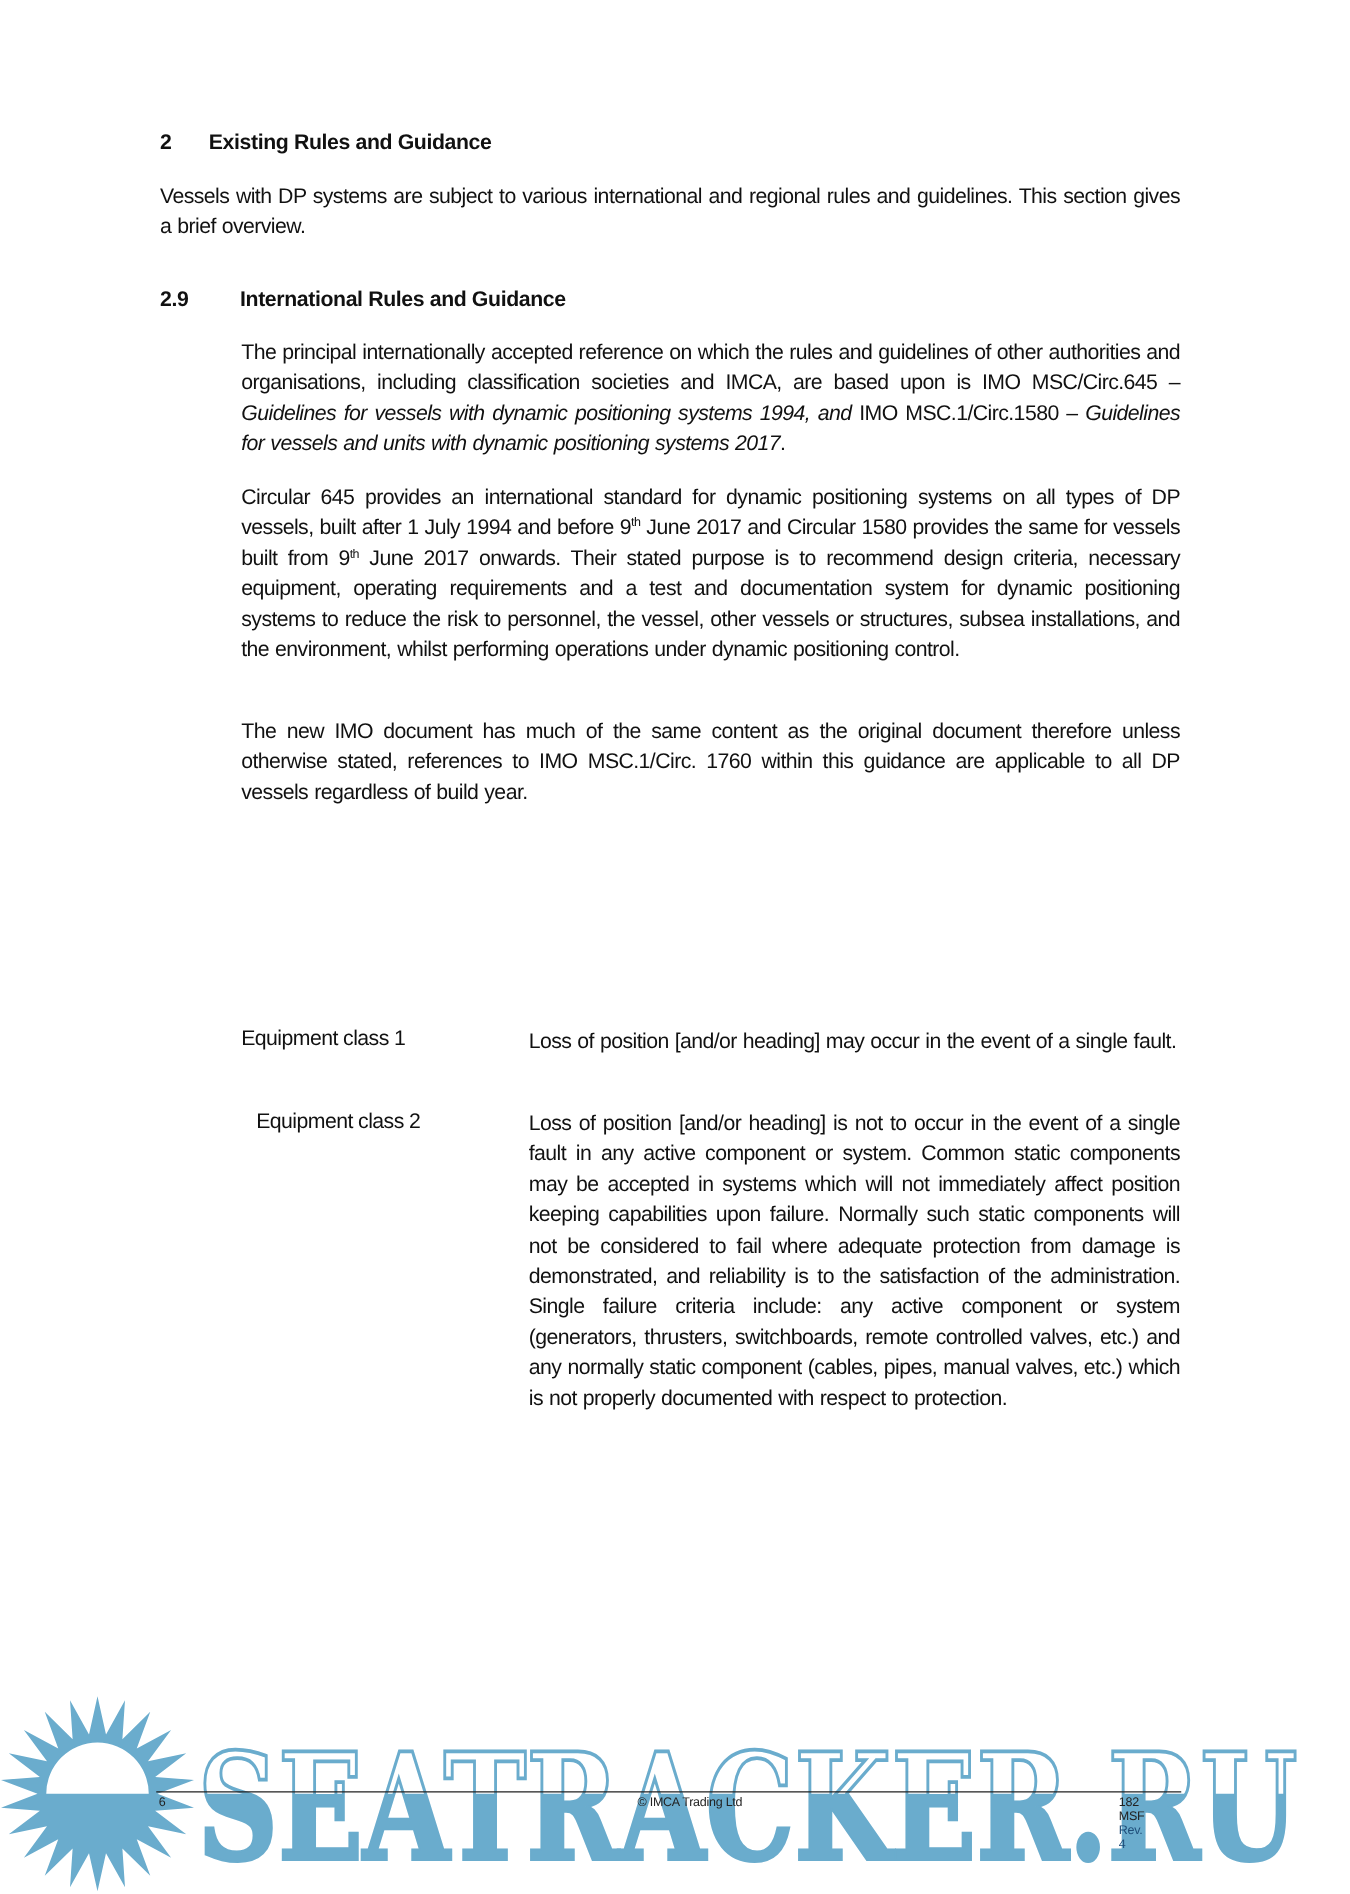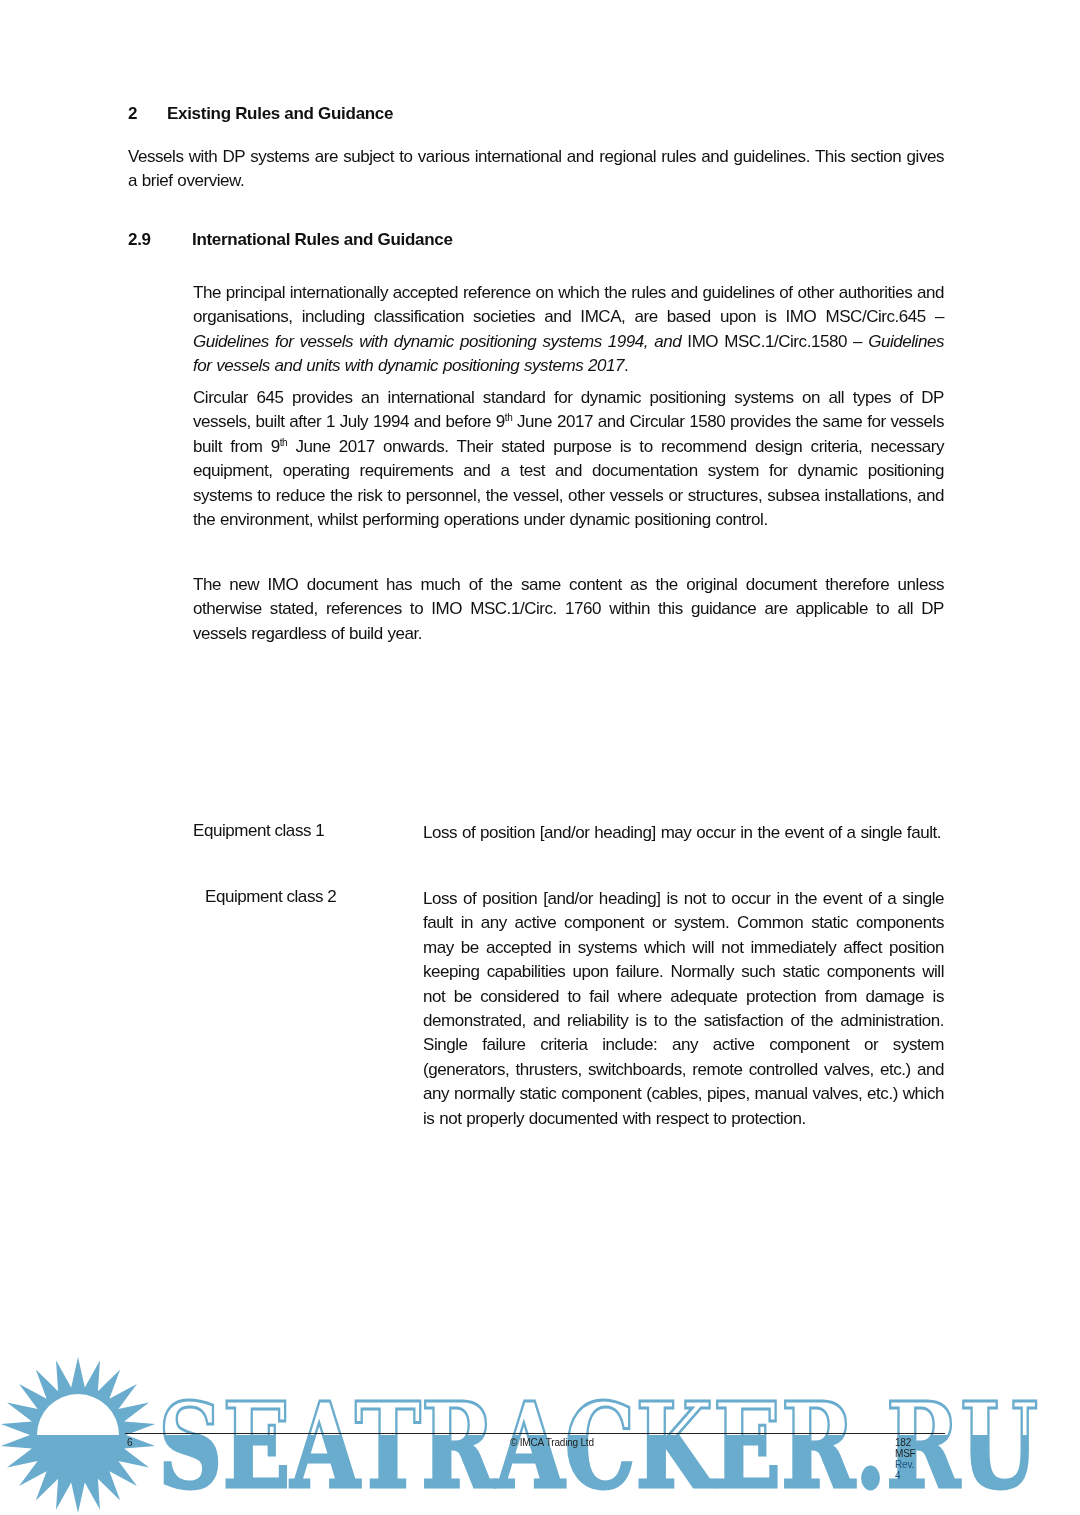--- a/index.html
+++ b/index.html
@@ -18,21 +18,21 @@
     letter-spacing: -0.3px;
   }
   .h2 .num { display: inline-block; width: 64px; }
   .p {
     position: absolute; text-align: justify; font-size: 17px; line-height: 24.4px;
     letter-spacing: -0.45px; word-spacing: 0.5px; text-align-last: left;
   }
   .p i { font-style: italic; }
   .p sup { font-size: 10px; line-height: 0; vertical-align: 6px; }
   .intro { left: 128px; top: 145px; width: 816px; }
-  .para1 { left: 193px; top: 281px; width: 751px; }
+  .para1 { left: 193px; top: 270px; width: 751px; }
   .para2 { left: 193px; top: 386px; width: 751px; }
   .para3 { left: 193px; top: 573px; width: 751px; }
   .para4 { left: 193px; top: 664px; width: 751px; }
   .para5 { left: 193px; top: 730px; width: 751px; }
   .defterm { position: absolute; left: 193px; font-size: 17px; letter-spacing: -0.45px; }
   .defdesc { left: 423px; width: 521px; }
   .term1 { top: 821px; }
   .desc1 { top: 821px; }
   .term2 { top: 887px; margin-left: 12px; }
   .desc2 { top: 887px; }

